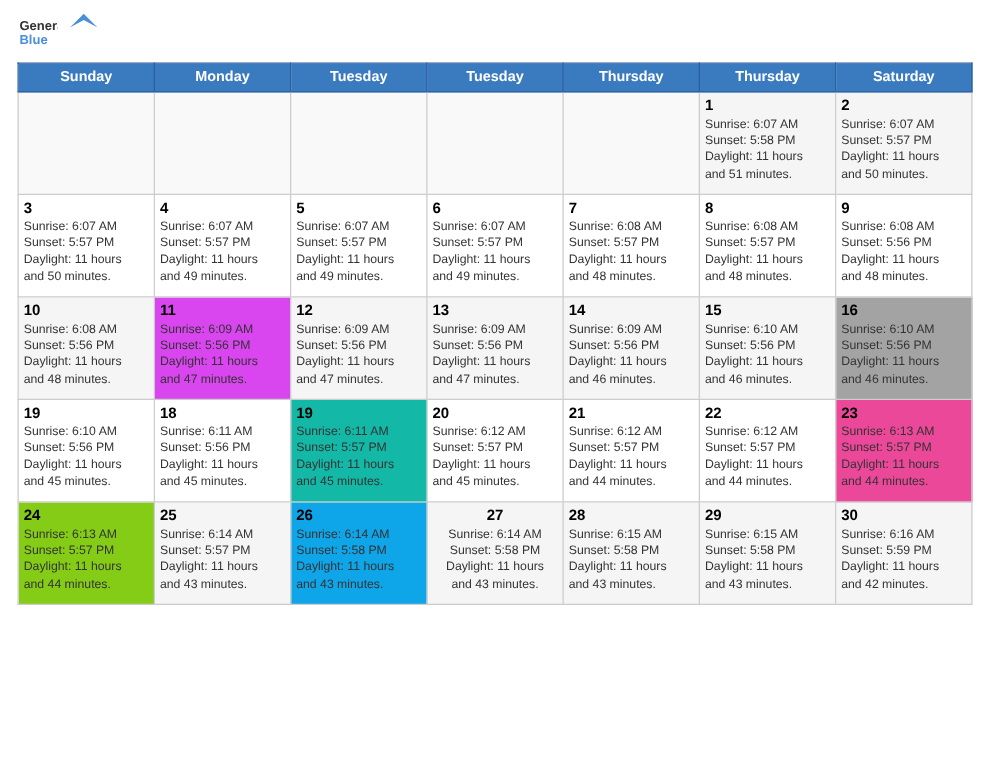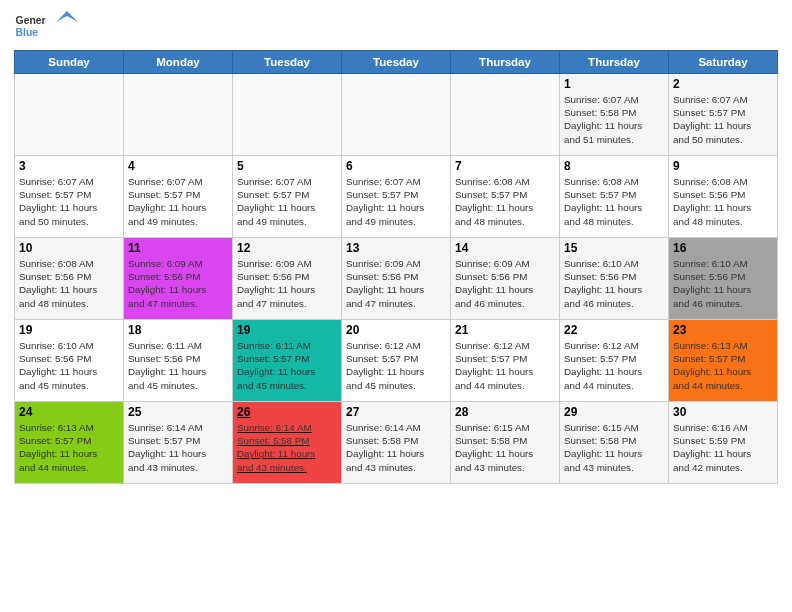--- a/index.html
+++ b/index.html
@@ -283,21 +283,21 @@
 Daylight: 11 hours
 and 44 minutes.</div>
           </td>
           <td style="background: rgb(255, 255, 255);">
             <span class="day-number">22</span>
             <div class="day-info" style="white-space: pre-line;">Sunrise: 6:12 AM
 Sunset: 5:57 PM
 Daylight: 11 hours
 and 44 minutes.</div>
           </td>
-          <td style="background: #f97316;">
+          <td style="background: #ec4899;">
             <span class="day-number">23</span>
             <div class="day-info" style="white-space: pre-line;">Sunrise: 6:13 AM
 Sunset: 5:57 PM
 Daylight: 11 hours
 and 44 minutes.</div>
           </td>
         </tr>
         <tr>
           <td style="background: #84cc16;">
             <span class="day-number">24</span>
@@ -306,28 +306,28 @@
 Daylight: 11 hours
 and 44 minutes.</div>
           </td>
           <td style="background: rgb(245, 245, 245);">
             <span class="day-number">25</span>
             <div class="day-info" style="white-space: pre-line;">Sunrise: 6:14 AM
 Sunset: 5:57 PM
 Daylight: 11 hours
 and 43 minutes.</div>
           </td>
-          <td style="background: #ef4444; text-decoration: underline;">
+          <td style="background: #0ea5e9;">
             <span class="day-number">26</span>
             <div class="day-info" style="white-space: pre-line;">Sunrise: 6:14 AM
 Sunset: 5:58 PM
 Daylight: 11 hours
 and 43 minutes.</div>
           </td>
-          <td style="background: rgb(245, 245, 245);">
+          <td style="background: rgb(245, 245, 245); text-align: center;">
             <span class="day-number">27</span>
             <div class="day-info" style="white-space: pre-line;">Sunrise: 6:14 AM
 Sunset: 5:58 PM
 Daylight: 11 hours
 and 43 minutes.</div>
           </td>
           <td style="background: rgb(245, 245, 245);">
             <span class="day-number">28</span>
             <div class="day-info" style="white-space: pre-line;">Sunrise: 6:15 AM
 Sunset: 5:58 PM

